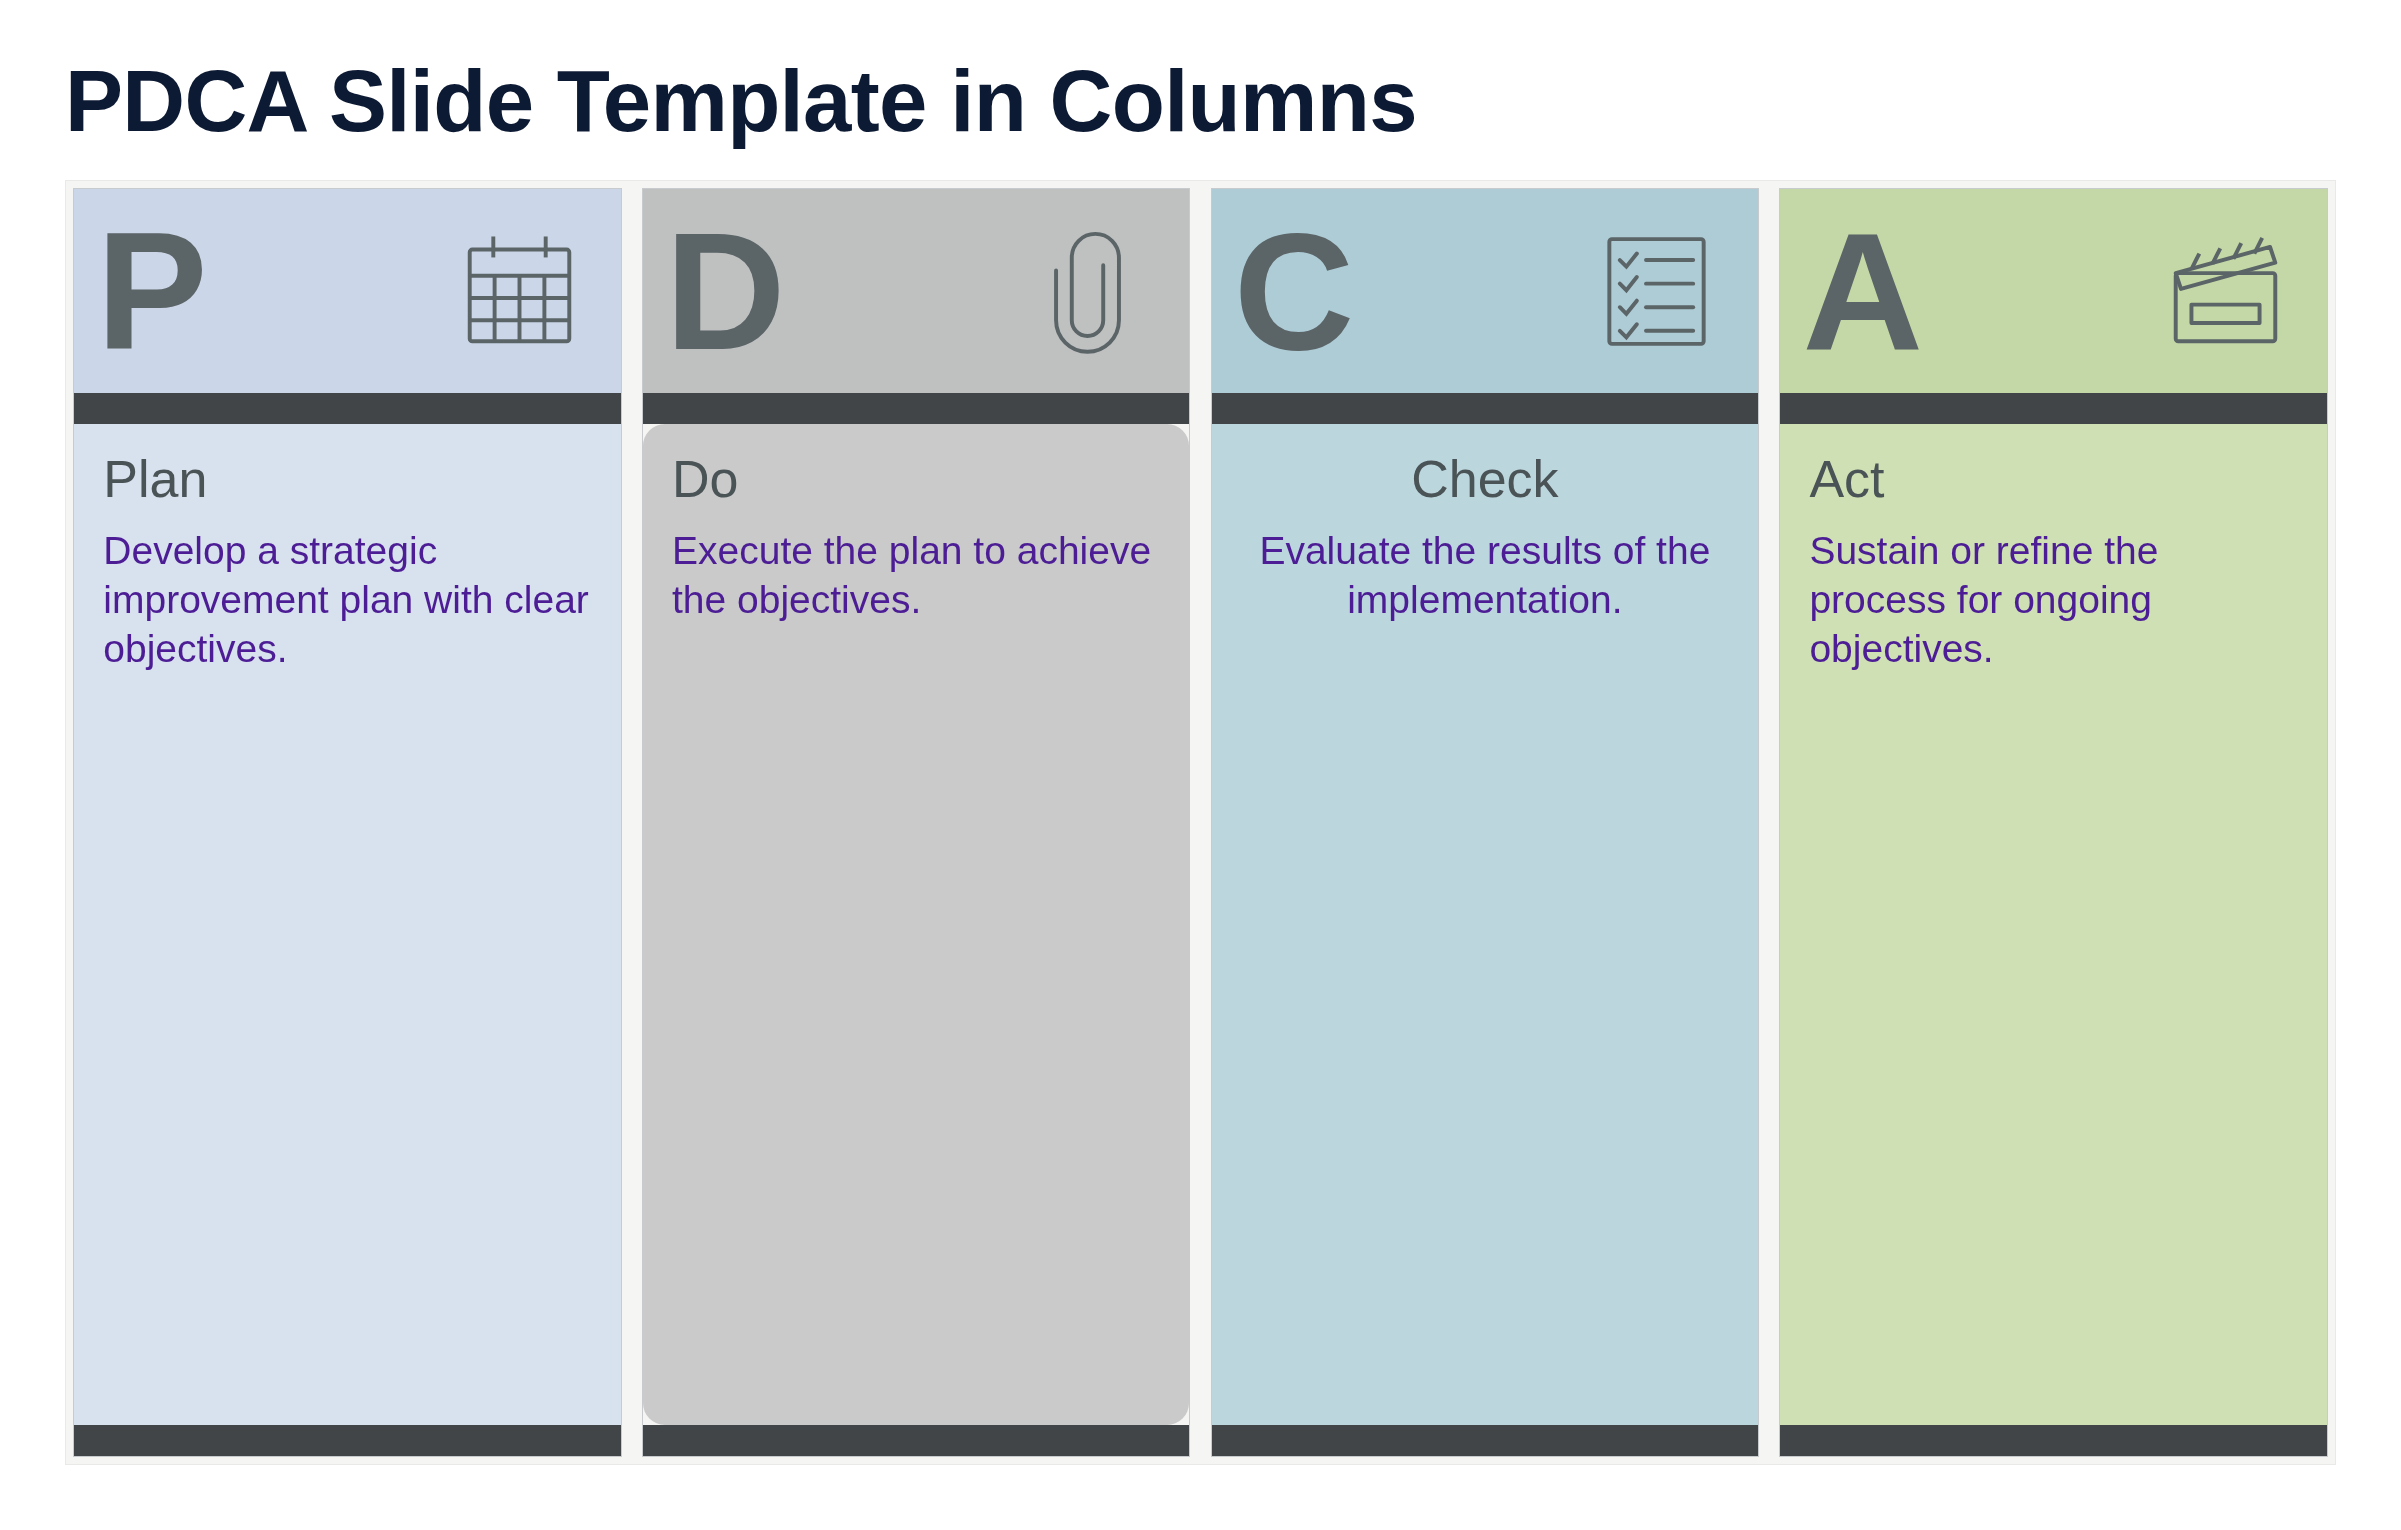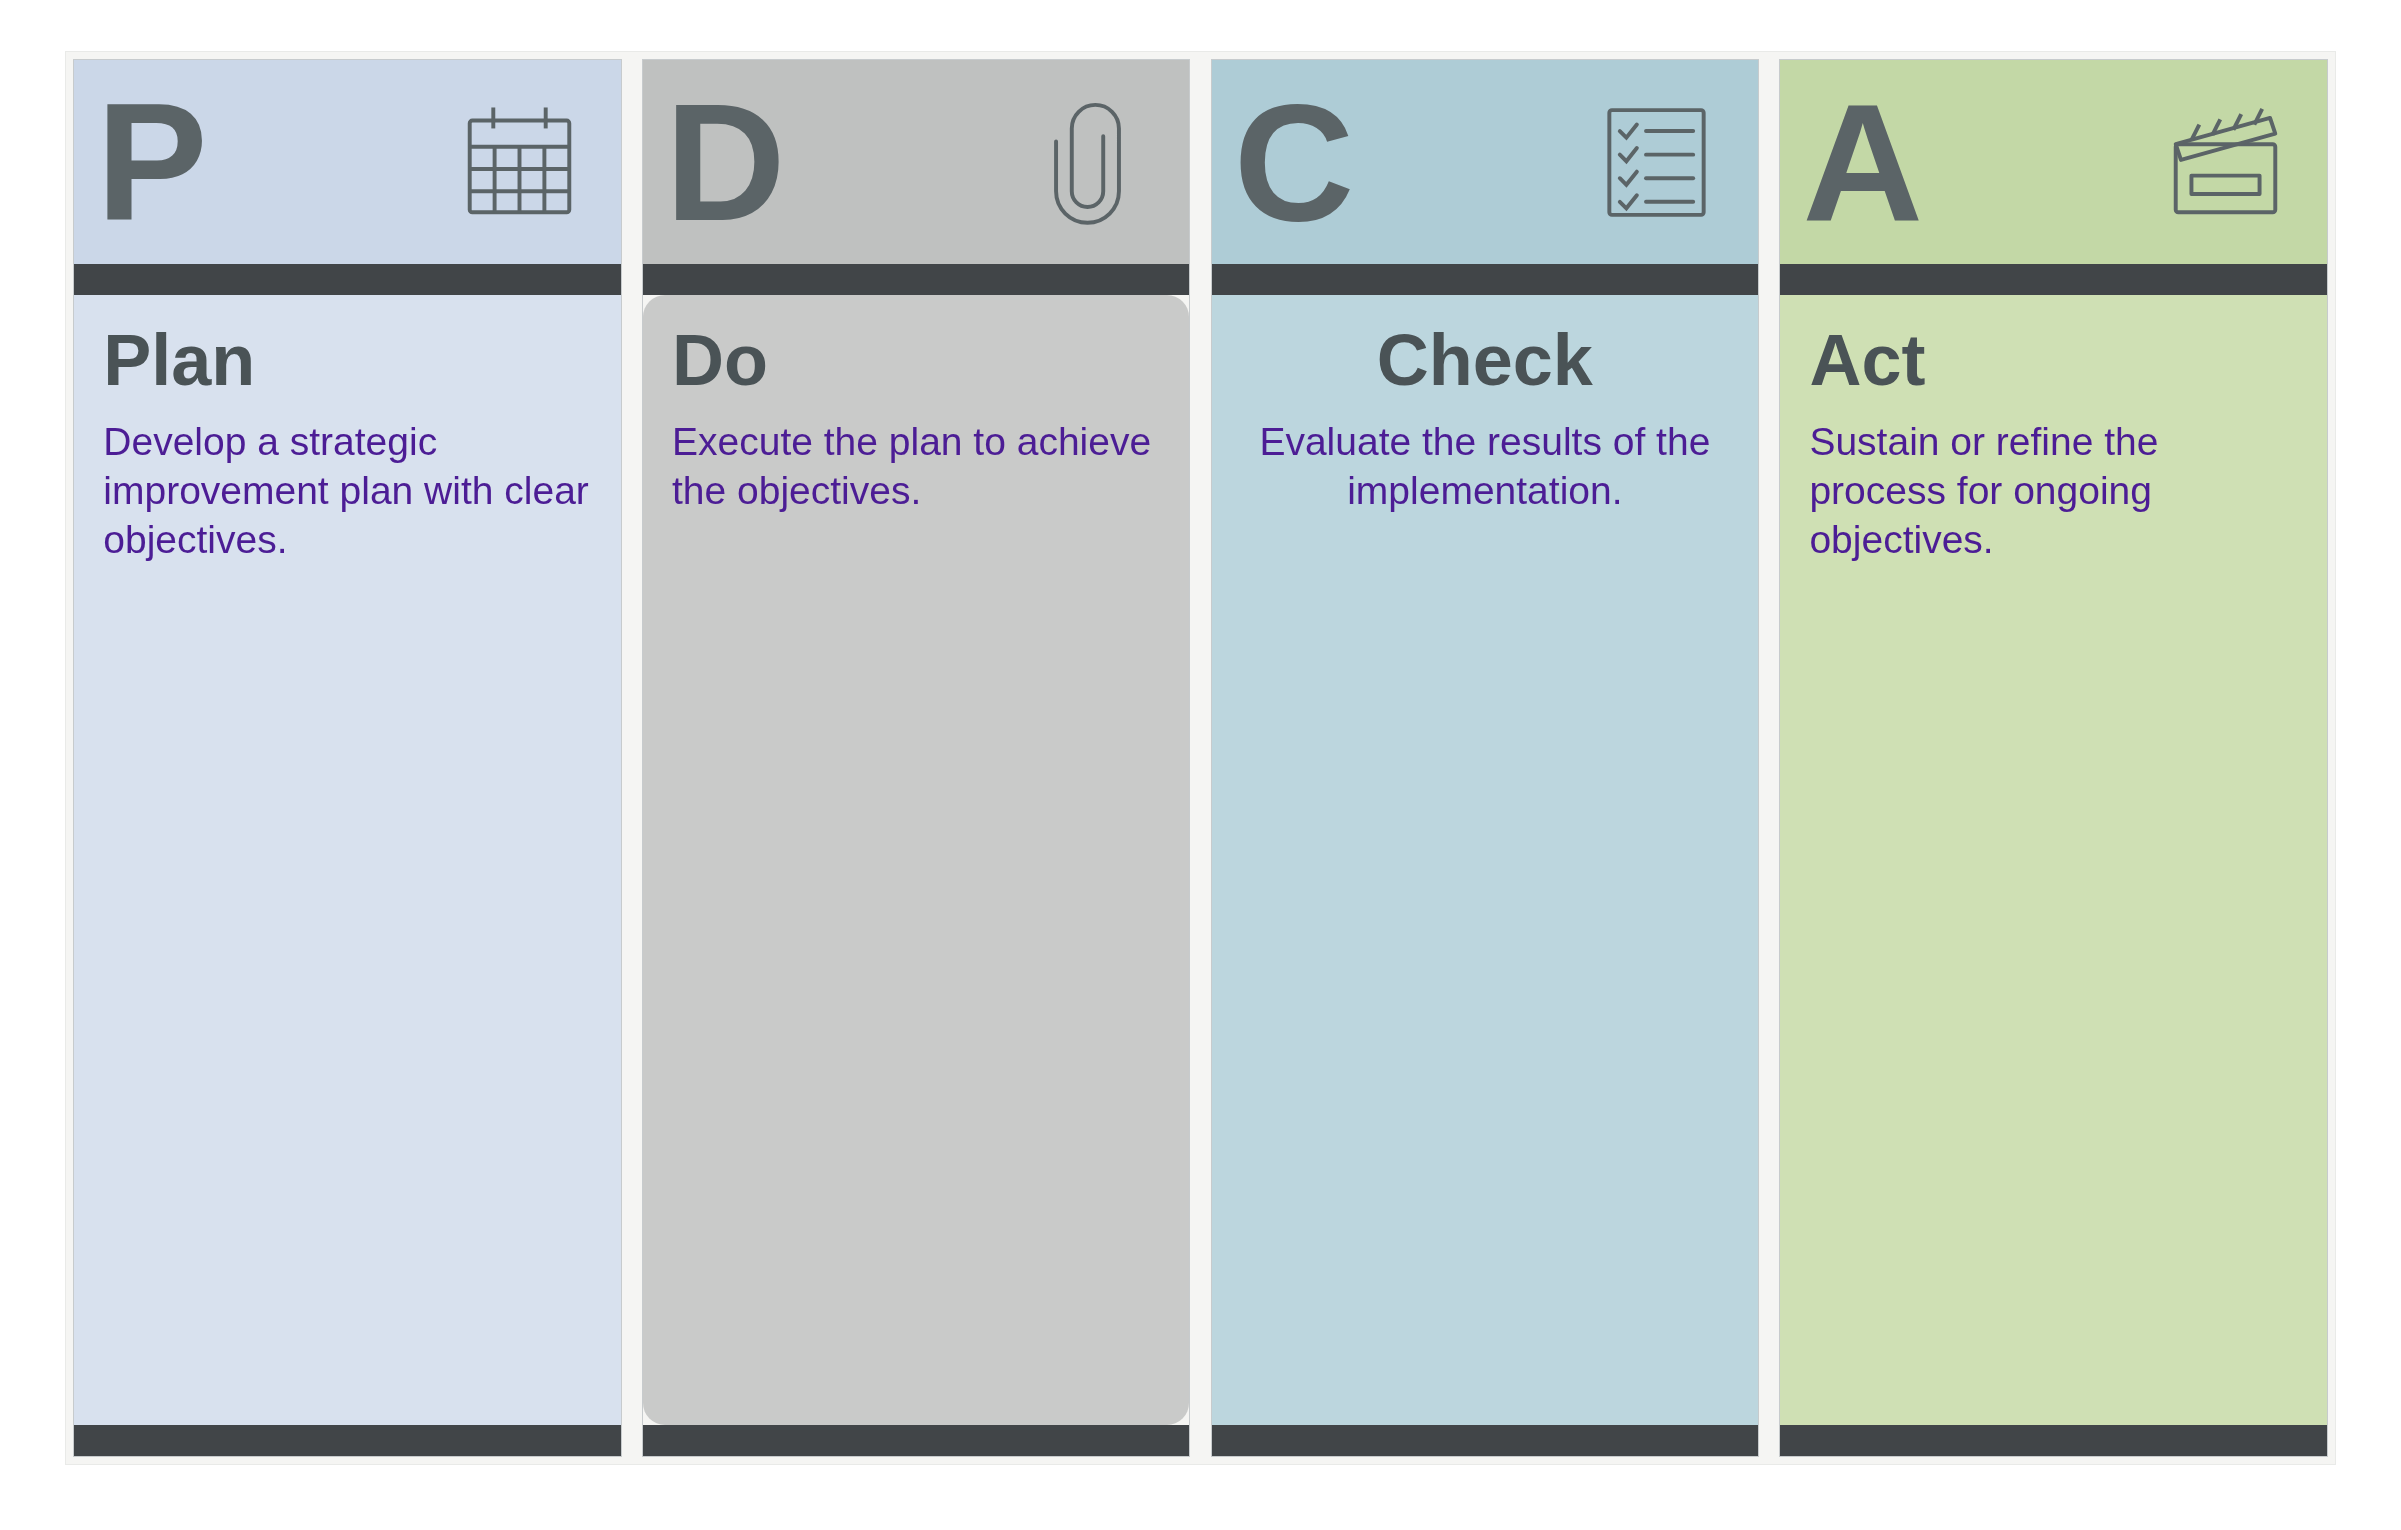--- a/index.html
+++ b/index.html
@@ -71,22 +71,22 @@
     height:31px;
     background:var(--divider);
   }
   .col-body{
     flex:1;
     padding:29px 29px 14.6px 29px;
     display:flex;
     flex-direction:column;
   }
   .col-word{
-    font-size:72px;
-    font-weight:700;
+    font-size:52px;
+    font-weight:400;
     color:#4a5356;
     line-height:1;
     margin-bottom:22px;
   }
   .col-desc{
     font-size:39px;
     line-height:1.25;
     color:#4c1d95;
   }
   .col-footer{
@@ -101,20 +101,21 @@
   
   .hd-plan   { background:#cbd7e8; }
   .hd-do     { background:#bfc1c0; }
   .hd-check  { background:#aeccd6; }
   .hd-act    { background:#c3d8a6; }
 </style>
 </head>
 <body>
 
 <div class="slide">
+  <h1 class="slide-title">PDCA Slide Template in Columns</h1>
 
   <div class="columns-wrap">
 
     <div class="col">
       <div class="col-header hd-plan">
         <div class="col-letter">P</div>
         <div class="col-icon">
           <svg viewBox="0 0 100 100" fill="none" stroke="#5b6467" stroke-width="3">
             <rect x="12" y="18" width="76" height="70" rx="2"></rect>
             <line x1="12" y1="38" x2="88" y2="38"></line>

